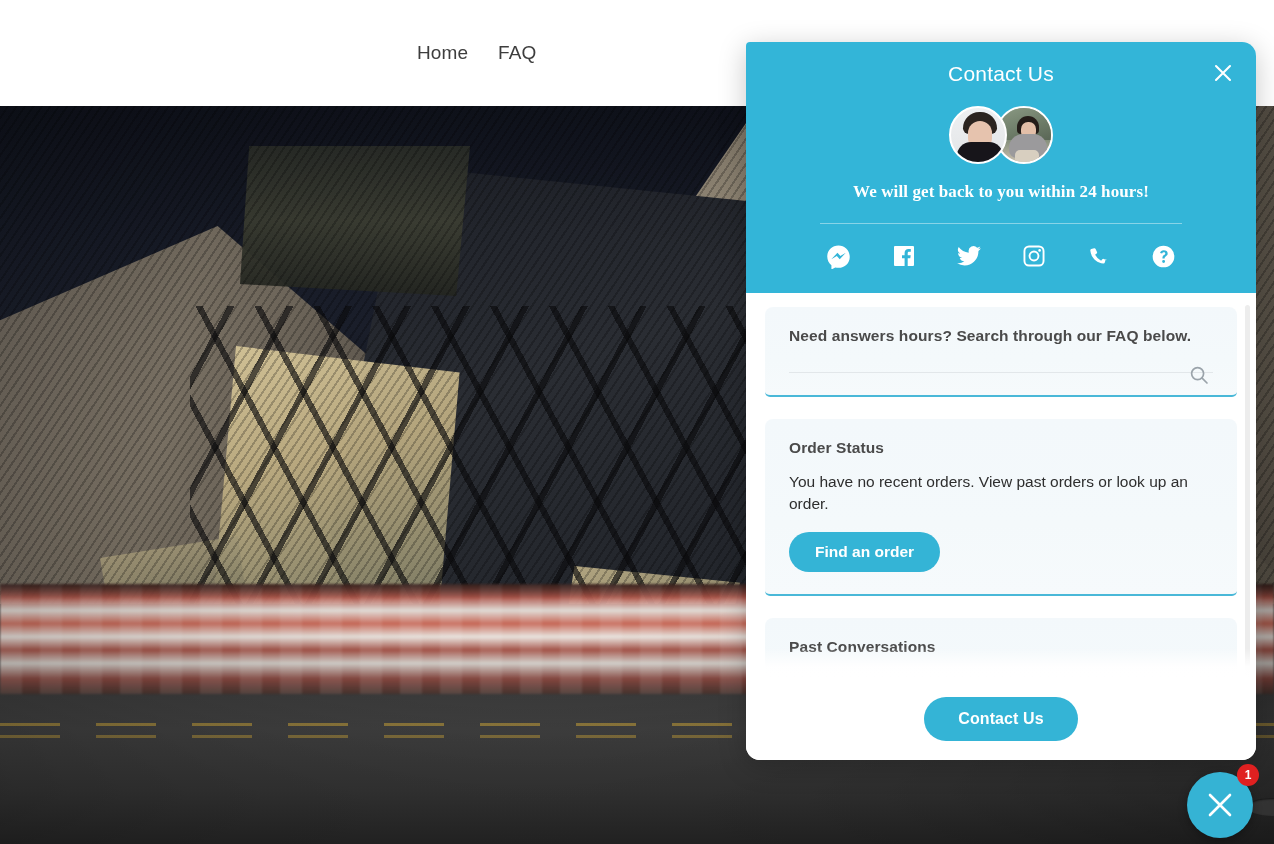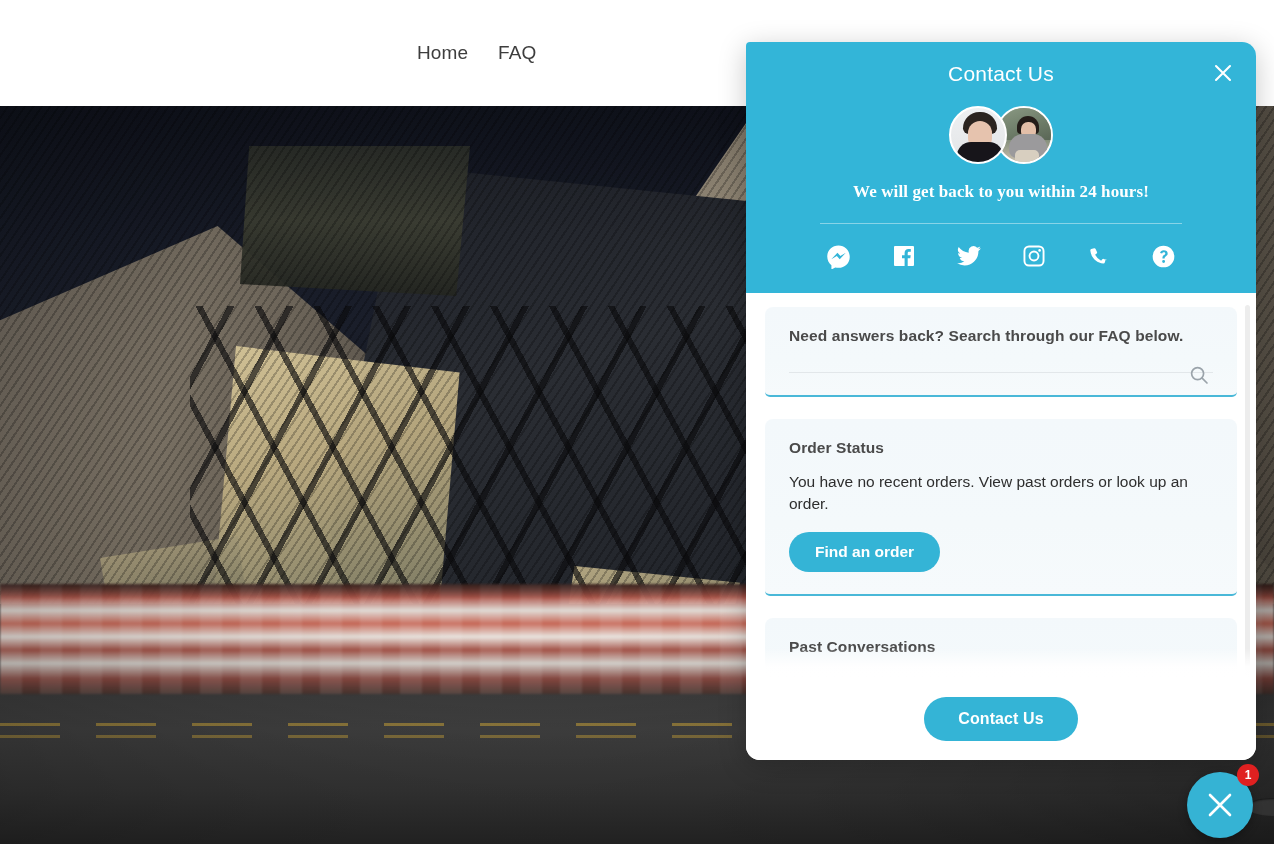--- a/index.html
+++ b/index.html
@@ -525,21 +525,21 @@
             <path d="M12 1.6A10.4 10.4 0 1 0 22.4 12 10.4 10.4 0 0 0 12 1.6zm.1 16.6a1.4 1.4 0 1 1 1.4-1.4 1.4 1.4 0 0 1-1.4 1.4zm2-6.3c-.9.7-1 1-1 1.7v.4h-2.1v-.6c0-1.3.4-2 1.5-2.8.9-.7 1.2-1 1.2-1.6s-.5-1.1-1.4-1.1a1.6 1.6 0 0 0-1.6 1.3l-2-.5A3.6 3.6 0 0 1 12.3 6c2.2 0 3.7 1.2 3.7 3 0 1.2-.5 2-1.9 2.9z"></path>
           </svg>
         </div>
       </div>
     </div>
 
     <div class="widget-body">
       <div class="scrollbar-track"></div>
 
       <div class="card">
-        <div class="card-title">Need answers back? Search through our FAQ below.</div>
+        <div class="card-title">Need answers hours? Search through our FAQ below.</div>
         <div class="search-wrap">
           <div class="search-icon">
             <svg width="20" height="20" viewBox="0 0 20 20">
               <circle cx="8.6" cy="8.6" r="6" stroke-width="1.7"></circle>
               <path d="M13.1 13.1 L18 18" stroke-width="1.7" stroke-linecap="round"></path>
             </svg>
           </div>
         </div>
       </div>
 

